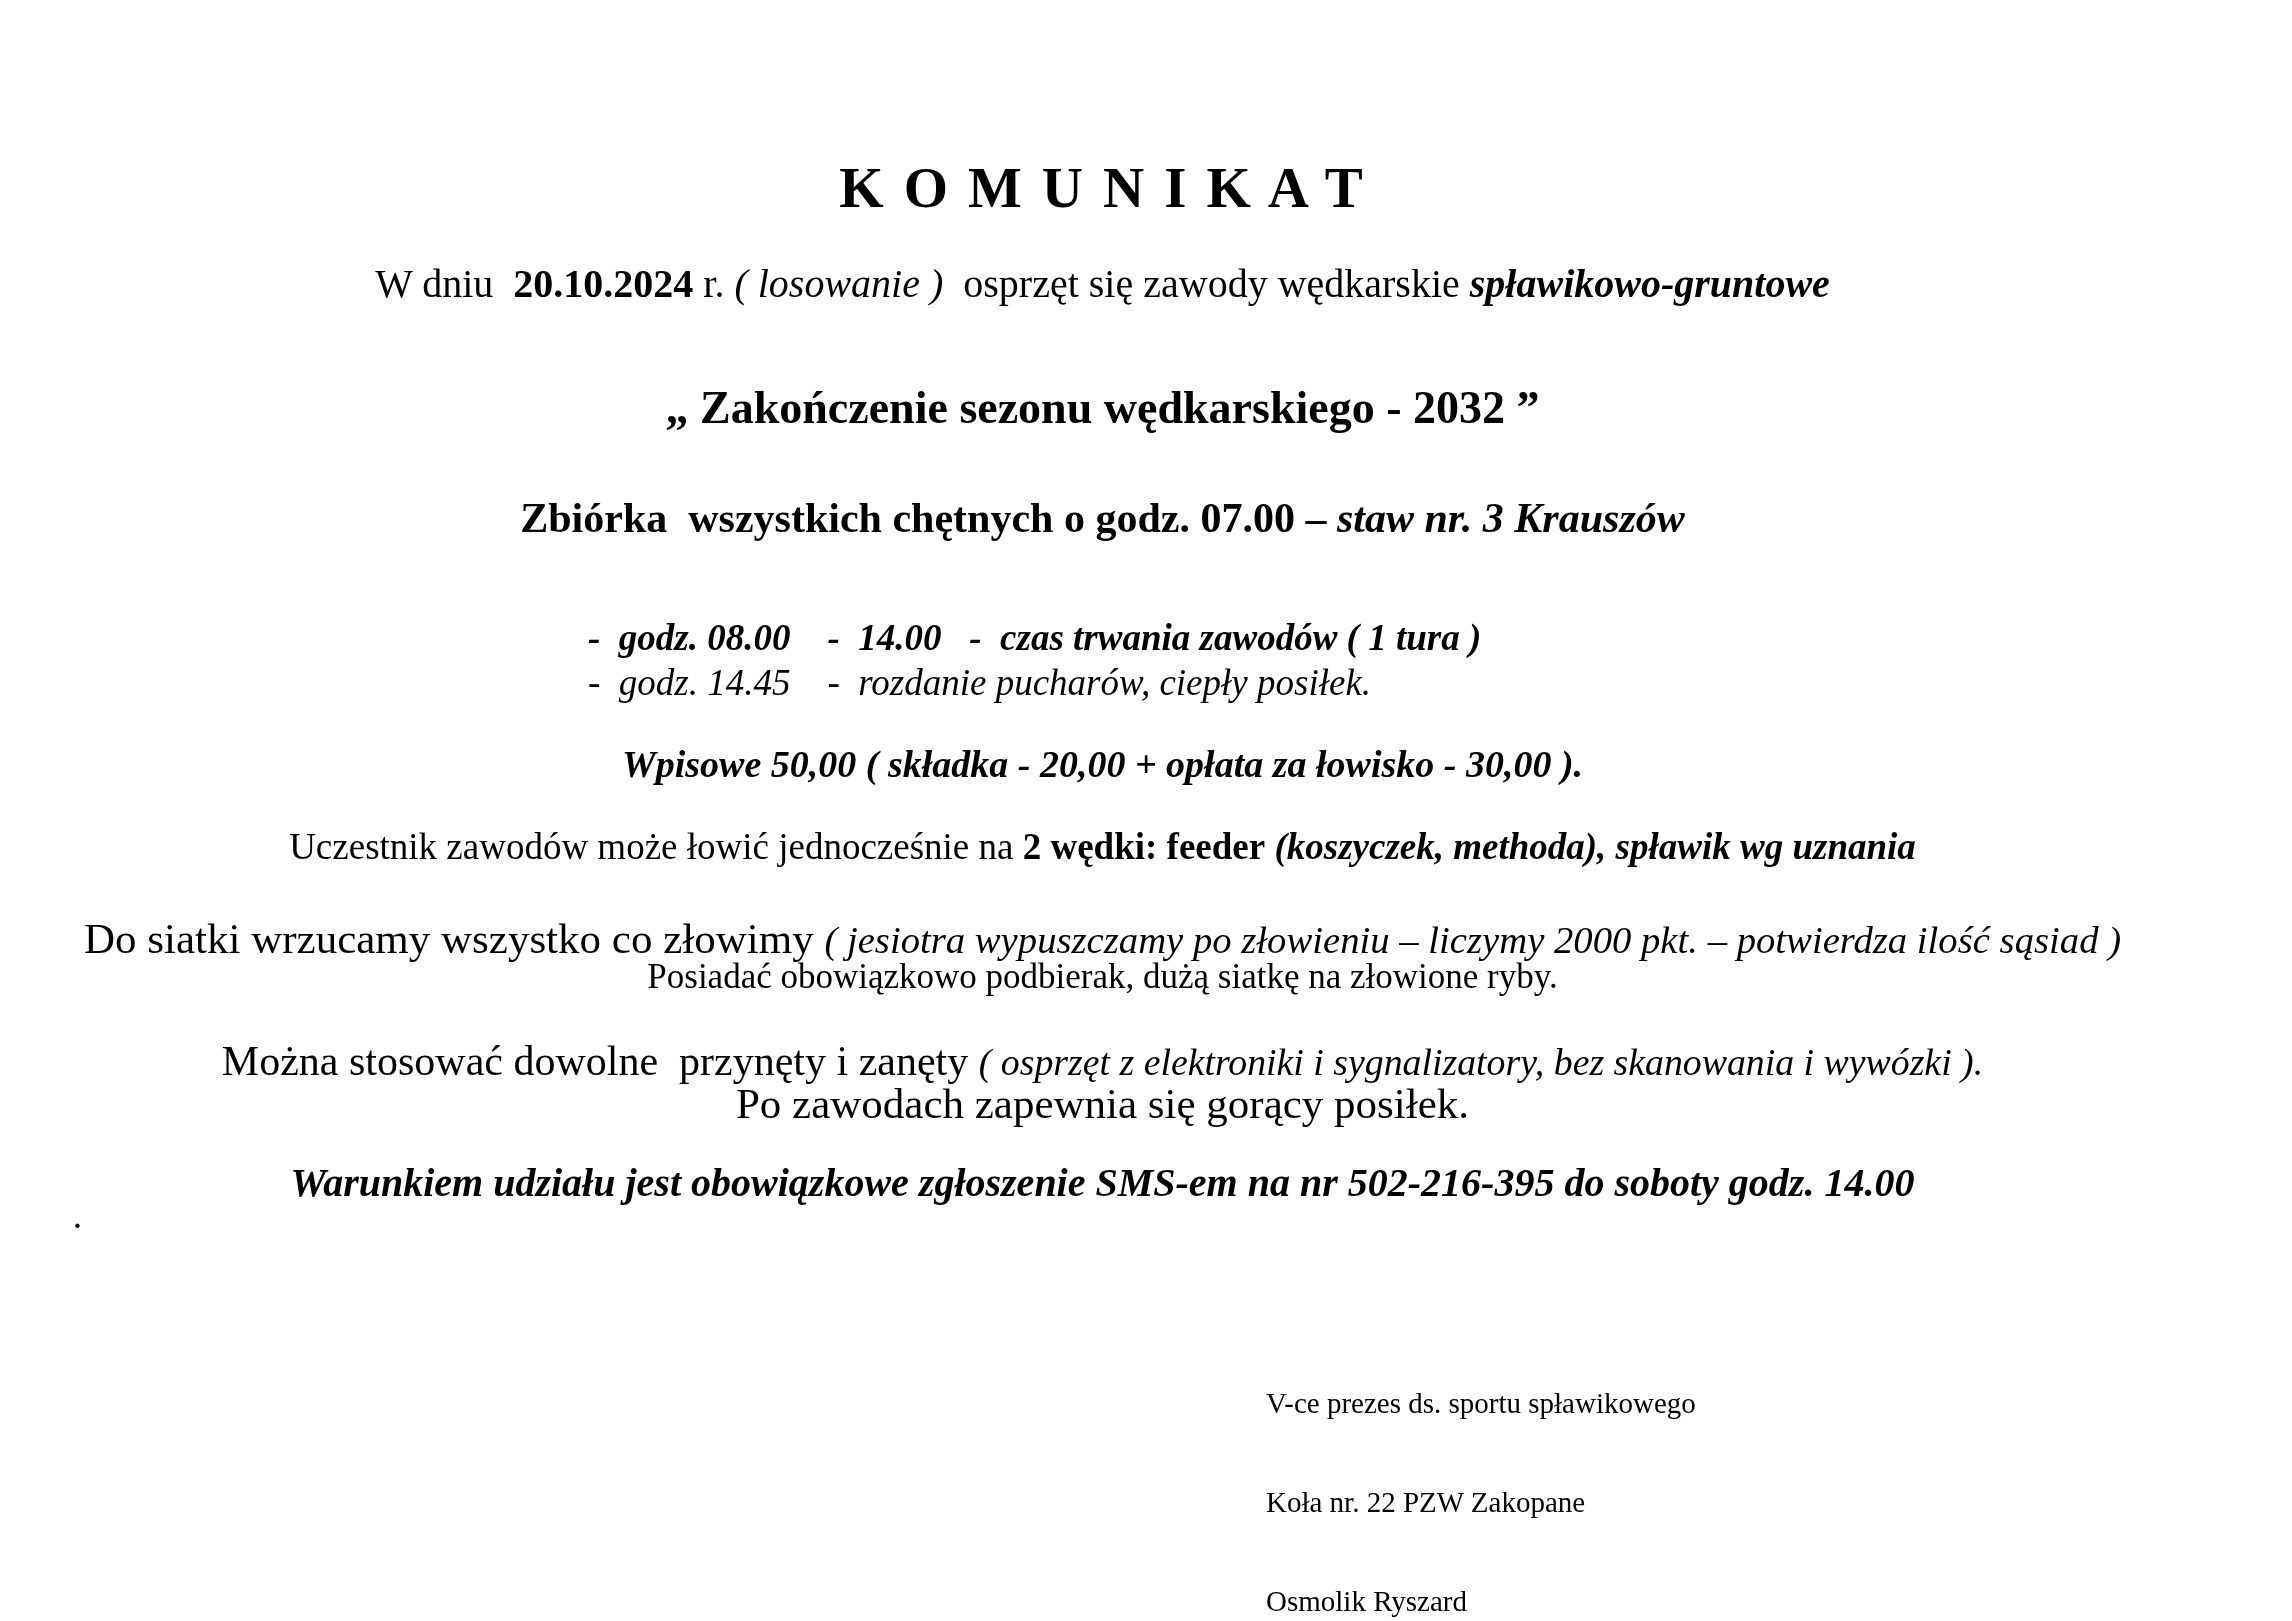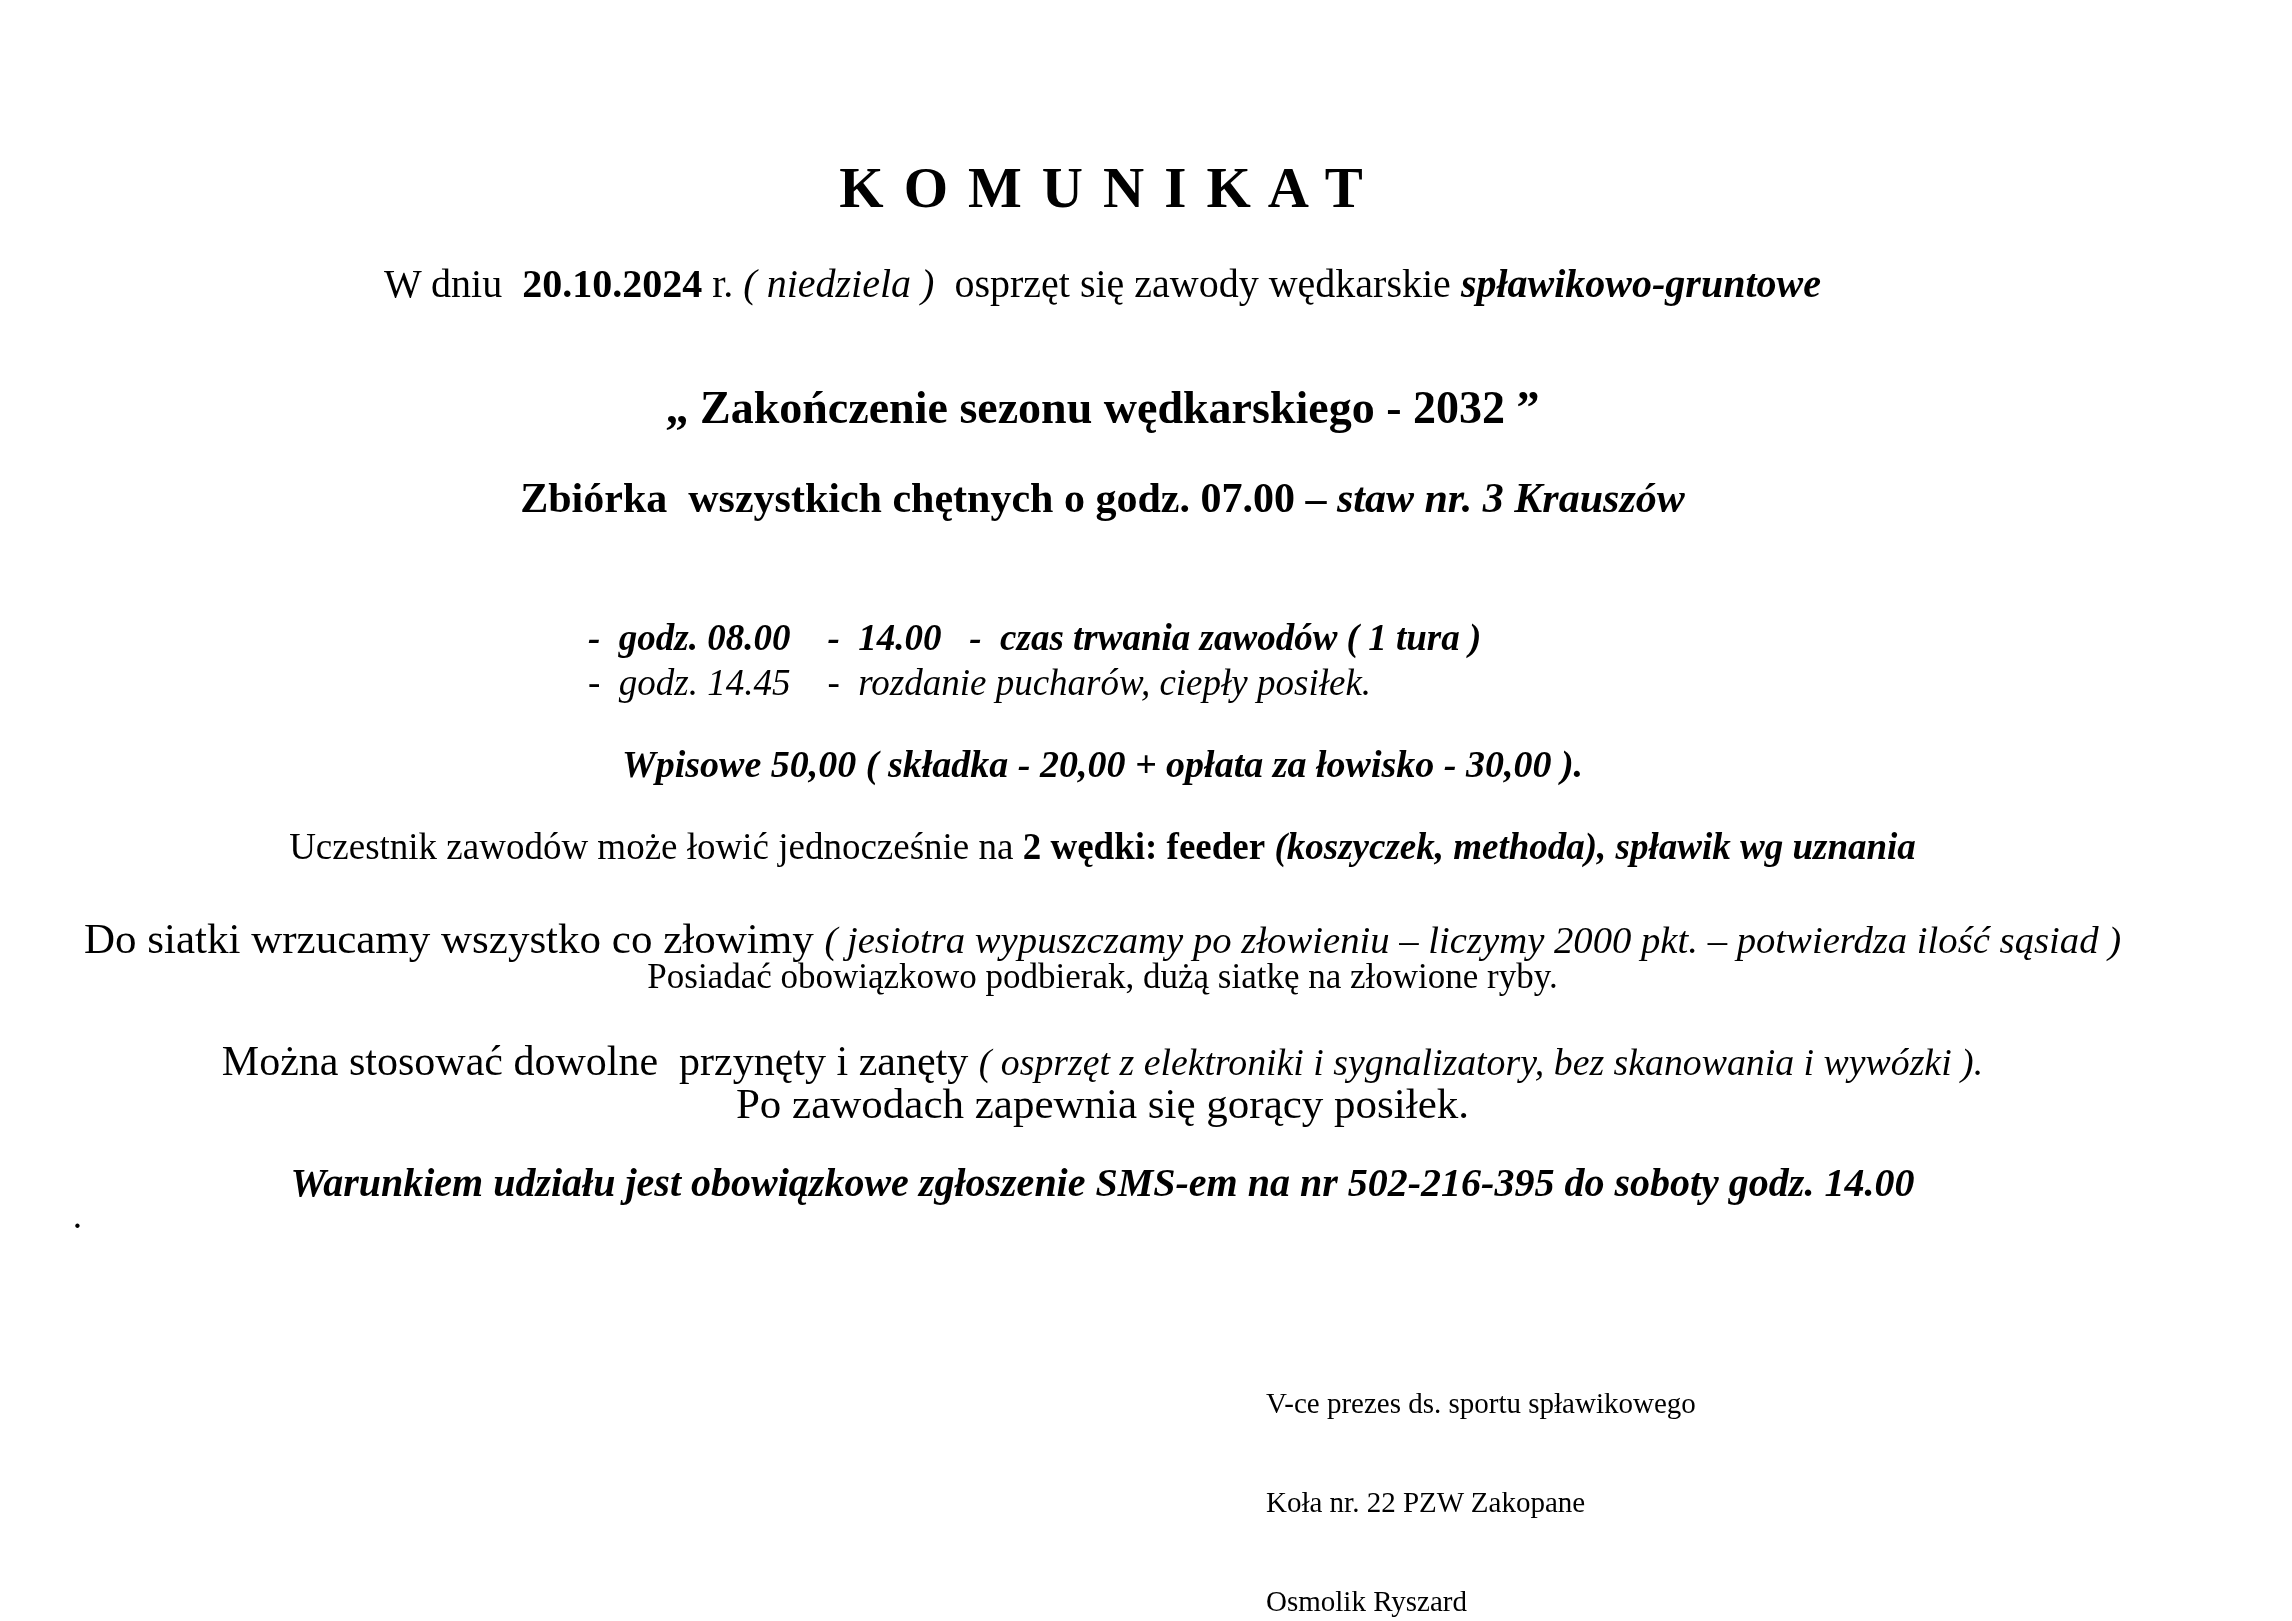--- a/index.html
+++ b/index.html
@@ -19,21 +19,21 @@
     white-space:pre-wrap;
     line-height:1.15;
   }
   .b{font-weight:bold;}
   .i{font-style:italic;}
   .bi{font-weight:bold;font-style:italic;}
   .small-note{font-size:0.9em;}
   .doc-title{top:155px;font-size:57px;font-weight:bold;letter-spacing:2.9px;}
   .intro{top:261px;font-size:40px;}
   .event-title{top:382px;font-size:46px;font-weight:bold;}
-  .assembly{top:474px;font-size:42px;font-weight:bold;}
+  .assembly{top:494px;font-size:42px;font-weight:bold;}
   .sched{
     position:absolute;
     left:588px;
     text-align:left;
     white-space:pre-wrap;
     font-size:37px;
     font-style:italic;
     line-height:1.15;
   }
   .sched-1{top:573px;}
@@ -61,21 +61,21 @@
     white-space:pre-wrap;
   }
 </style>
 </head>
 <body>
 
 <div class="page">
 
   <div class="line doc-title">K O M U N I K A T</div>
 
-  <div class="line intro"><span>W dniu  </span><span class="b">20.10.2024</span><span> r. </span><span class="i">( niedziela )</span><span>  osprzęt się zawody wędkarskie </span><span class="bi">spławikowo-gruntowe</span></div>
+  <div class="line intro"><span>W dniu  </span><span class="b">20.10.2024</span><span> r. </span><span class="i">( losowanie )</span><span>  osprzęt się zawody wędkarskie </span><span class="bi">spławikowo-gruntowe</span></div>
 
   <div class="line event-title">„ Zakończenie sezonu wędkarskiego - 2032 ”</div>
 
   <div class="line assembly"><span>Zbiórka  wszystkich chętnych o godz. 07.00 – </span><span class="i">staw nr. 3 Krauszów</span></div>
 
   <div class="sched sched-2">-  godz. 08.00    -  14.00   -  czas trwania zawodów ( 1 tura )</div>
   <div class="sched sched-3">-  godz. 14.45    -  rozdanie pucharów, ciepły posiłek.</div>
 
   <div class="line fee">Wpisowe 50,00 ( składka - 20,00 + opłata za łowisko - 30,00 ).</div>
 

